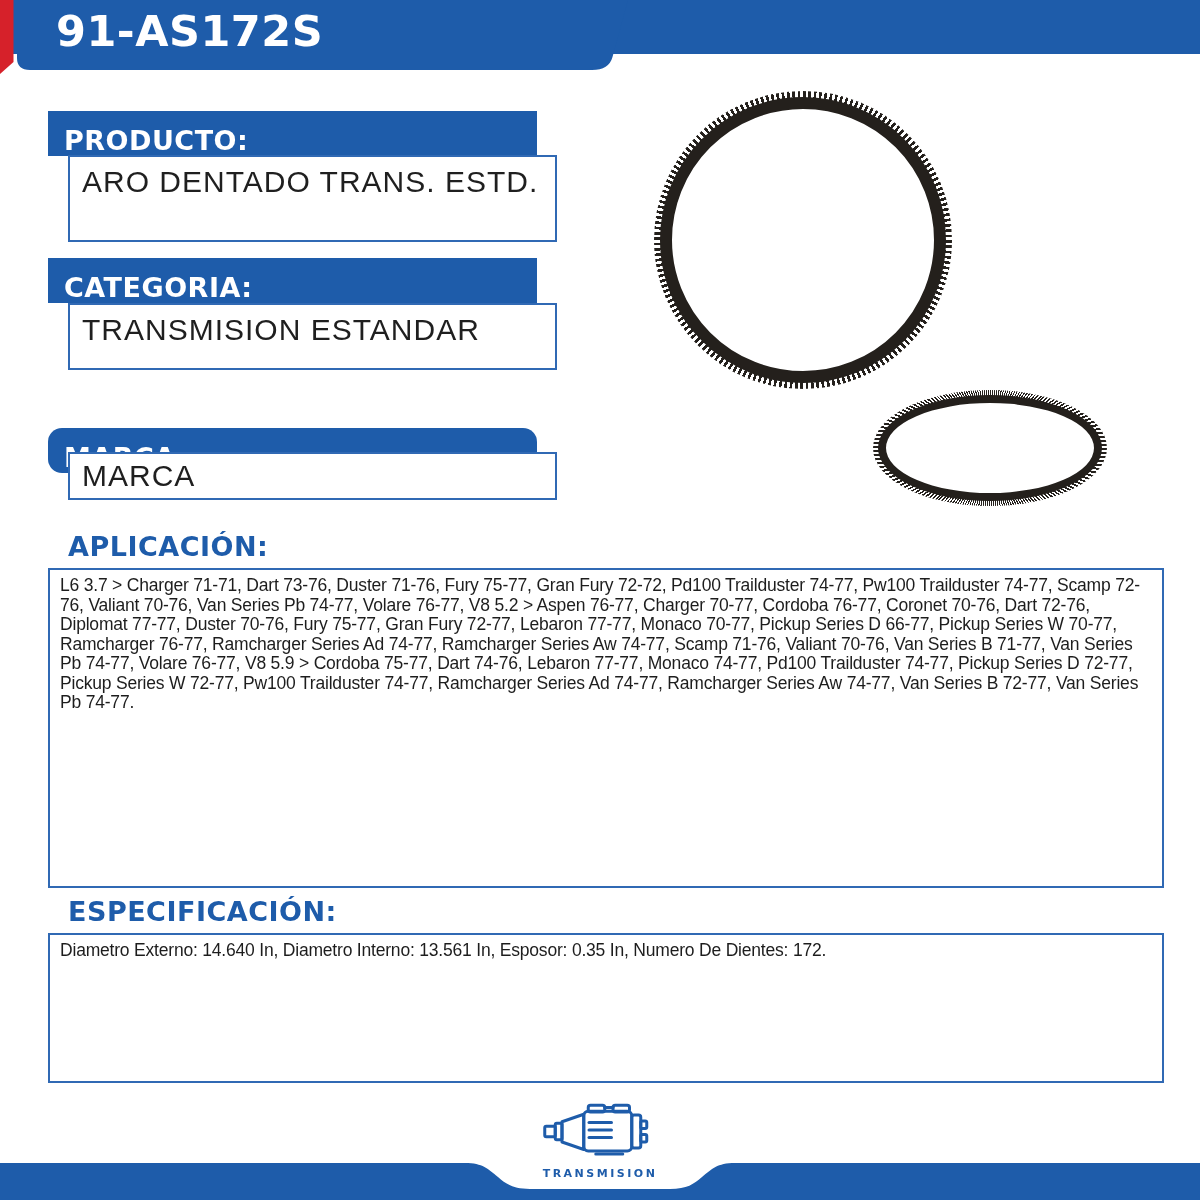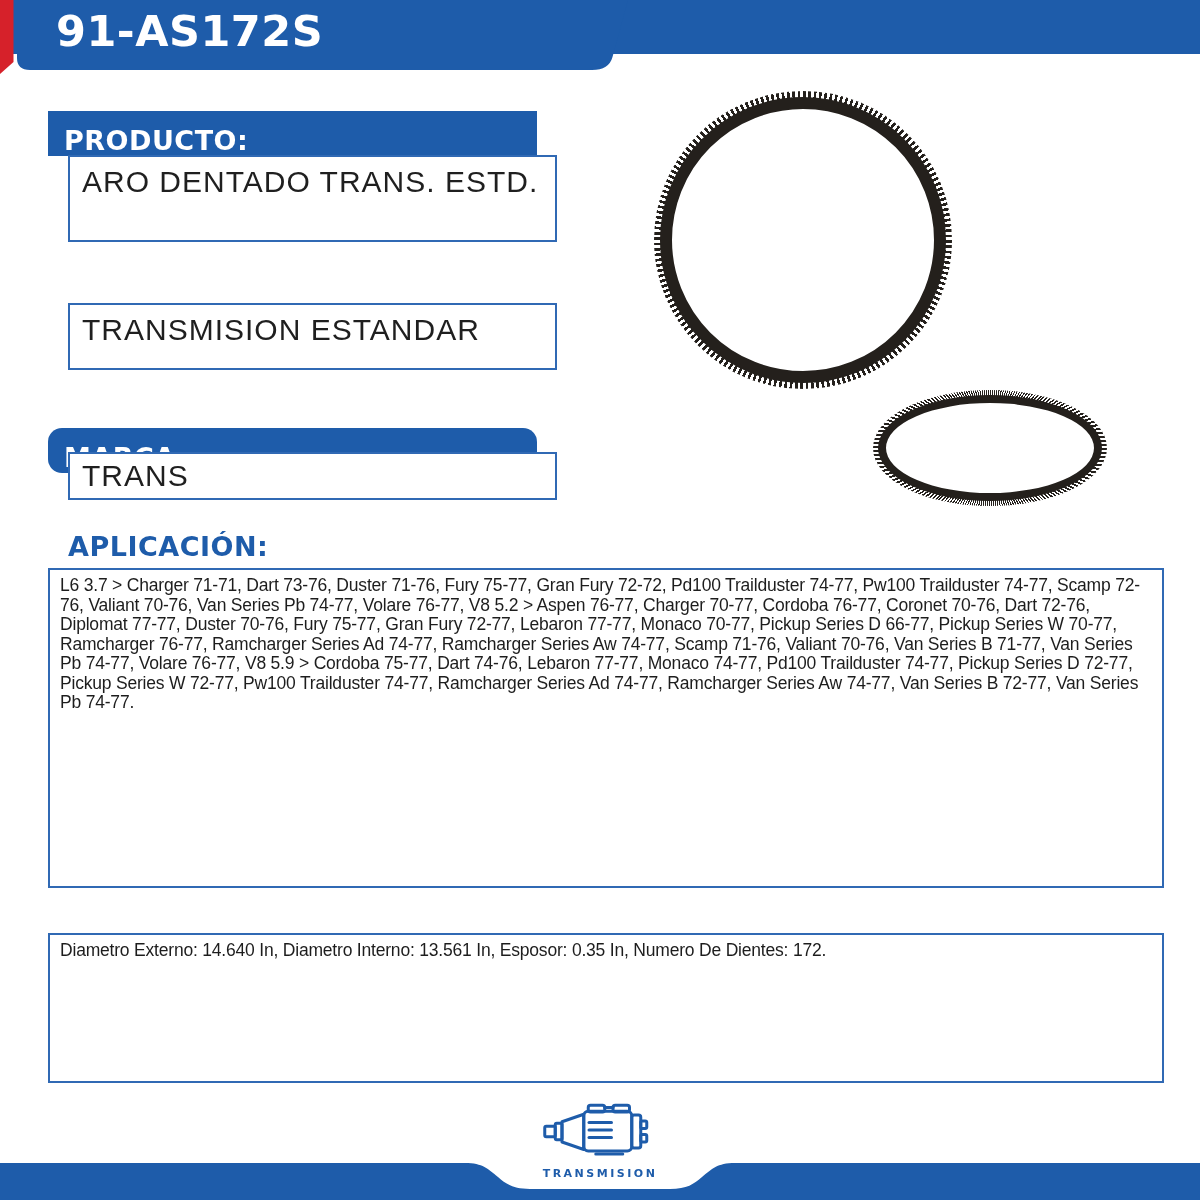--- a/index.html
+++ b/index.html
@@ -74,47 +74,51 @@
   </svg>
   <h1 class="part-number">91-AS172S</h1>
 
   <div class="info-bar bar-producto">
     <span>PRODUCTO:</span>
   </div>
   <div class="info-box box-producto">
     <span>ARO DENTADO TRANS. ESTD.</span>
   </div>
 
+  <div class="info-bar bar-categoria">
+    <span>CATEGORIA:</span>
+  </div>
   <div class="info-box box-categoria">
     <span>TRANSMISION ESTANDAR</span>
   </div>
 
   <div class="info-bar bar-marca">
     <span>MARCA:</span>
   </div>
   <div class="info-box box-marca">
-    <span>TRANS</span>
+    <span>MARCA</span>
   </div>
 
   <div class="gear gear-large">
     <div class="teeth"></div>
     <div class="hole"></div>
     <div class="band"></div>
   </div>
   <div class="gear gear-small">
     <div class="teeth"></div>
     <div class="hole"></div>
     <div class="band"></div>
   </div>
 
   <h2 class="blue-heading heading-aplicacion">APLICACIÓN:</h2>
   <div class="text-box box-aplicacion">
     <p>L6 3.7 &gt; Charger 71-71, Dart 73-76, Duster 71-76, Fury 75-77, Gran Fury 72-72, Pd100 Trailduster 74-77, Pw100 Trailduster 74-77, Scamp 72-76, Valiant 70-76, Van Series Pb 74-77, Volare 76-77, V8 5.2 &gt; Aspen 76-77, Charger 70-77, Cordoba 76-77, Coronet 70-76, Dart 72-76, Diplomat 77-77, Duster 70-76, Fury 75-77, Gran Fury 72-77, Lebaron 77-77, Monaco 70-77, Pickup Series D 66-77, Pickup Series W 70-77, Ramcharger 76-77, Ramcharger Series Ad 74-77, Ramcharger Series Aw 74-77, Scamp 71-76, Valiant 70-76, Van Series B 71-77, Van Series Pb 74-77, Volare 76-77, V8 5.9 &gt; Cordoba 75-77, Dart 74-76, Lebaron 77-77, Monaco 74-77, Pd100 Trailduster 74-77, Pickup Series D 72-77, Pickup Series W 72-77, Pw100 Trailduster 74-77, Ramcharger Series Ad 74-77, Ramcharger Series Aw 74-77, Van Series B 72-77, Van Series Pb 74-77.</p>
   </div>
 
+  <h2 class="blue-heading heading-especificacion">ESPECIFICACIÓN:</h2>
   <div class="text-box box-especificacion">
     <p>Diametro Externo: 14.640 In, Diametro Interno: 13.561 In, Esposor: 0.35 In, Numero De Dientes: 172.</p>
   </div>
 
   <svg class="trans-icon" width="114" height="60" viewBox="0 0 150 80" aria-hidden="true" fill="none" stroke="#1e5caa" stroke-width="4" stroke-linejoin="round" stroke-linecap="round">
     <rect x="4" y="35" width="14" height="14" rx="2"></rect>
     <rect x="18" y="31" width="9" height="22" rx="2"></rect>
     <path d="M27 29 L56 19 V66 L27 56 Z"></path>
     <rect x="56" y="15" width="64" height="53" rx="6"></rect>
     <rect x="62" y="7" width="22" height="9" rx="3"></rect>

